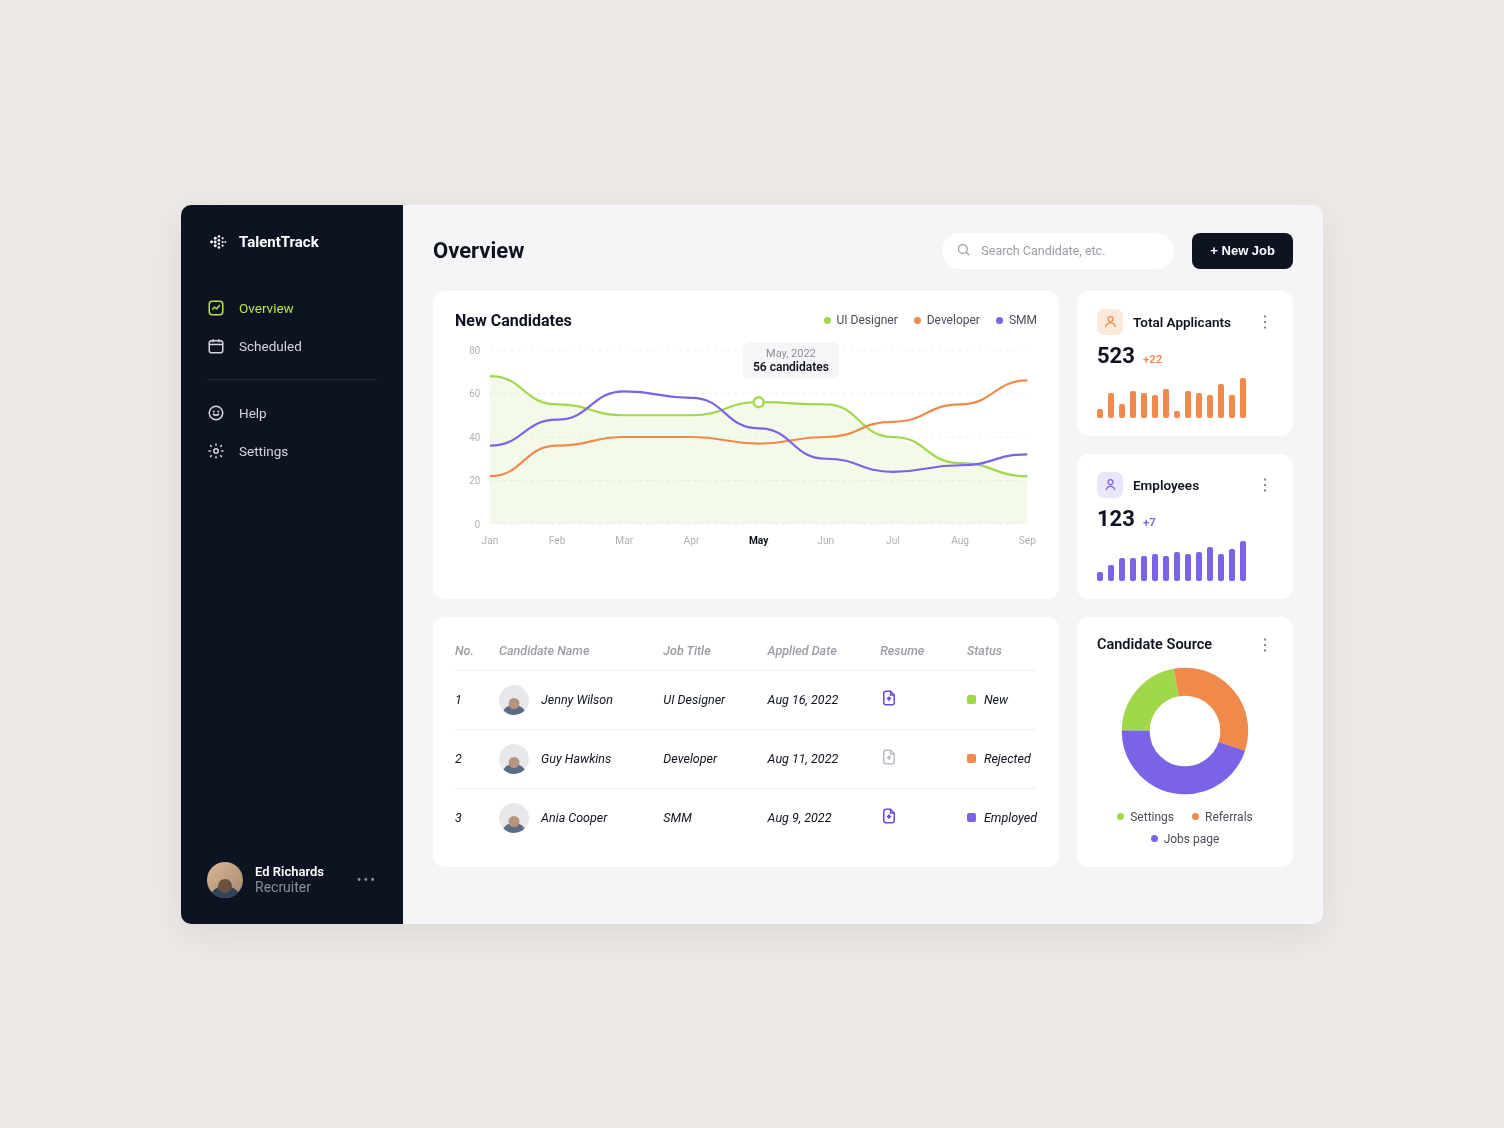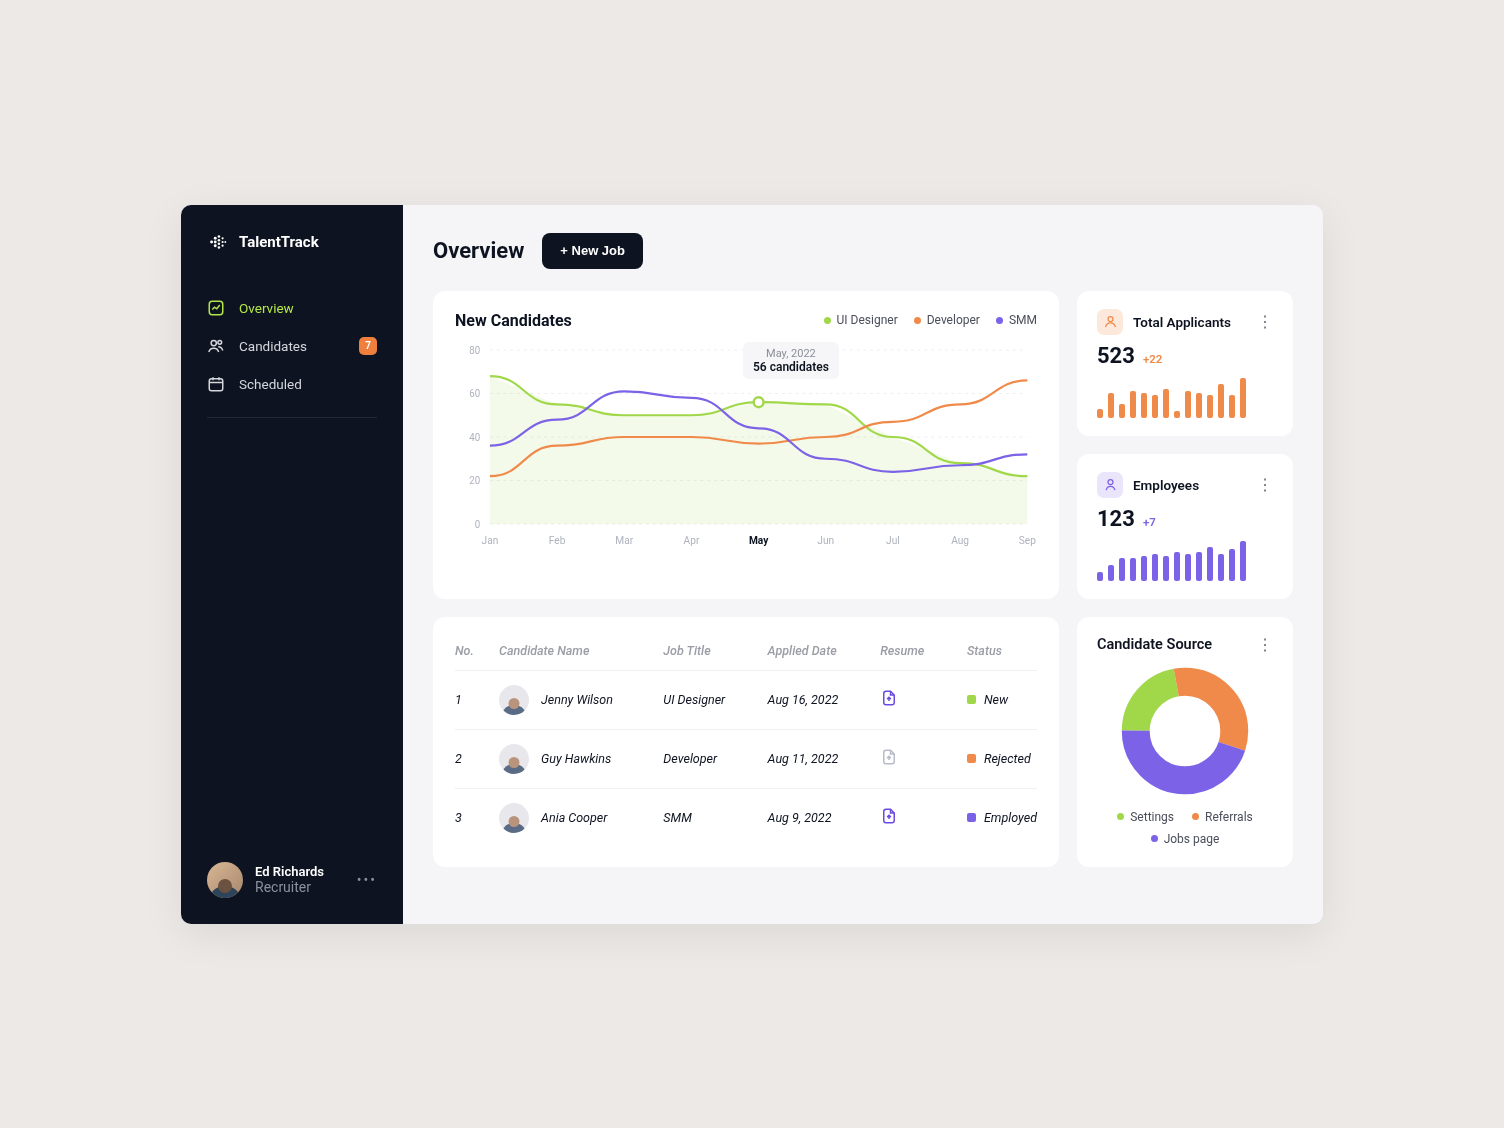--- a/index.html
+++ b/index.html
@@ -222,56 +222,73 @@
             <svg width="18" height="18" viewBox="0 0 24 24" fill="none" stroke="#b4e749" stroke-width="2">
               <rect x="3" y="3" width="18" height="18" rx="4"></rect>
               <path d="M7 14l3-3 3 2 4-5"></path>
             </svg>
           </span>
         <span>Overview</span>
       </div>
       <div class="nav-item">
         <span class="icon">
             <svg width="18" height="18" viewBox="0 0 24 24" fill="none" stroke="#d5d7dc" stroke-width="2">
-              <circle cx="9" cy="8" r="3.5"></circle>
-              <path d="M2.5 20c1-4 4-5 6.5-5s5.5 1 6.5 5"></path>
-              <circle cx="17" cy="7" r="2.5"></circle>
-              <path d="M15 13c3 0 5 1.5 6 5"></path>
-            </svg>
-          </span>
-        <span>Candidates</span>
-        <span class="badge">7</span>
-      </div>
-      <div class="nav-item">
-        <span class="icon">
-            <svg width="18" height="18" viewBox="0 0 24 24" fill="none" stroke="#d5d7dc" stroke-width="2">
               <rect x="3" y="5" width="18" height="16" rx="3"></rect>
               <path d="M3 10h18M8 3v4M16 3v4"></path>
             </svg>
           </span>
         <span>Scheduled</span>
       </div>
     </nav>
 
     <div class="divider"></div>
 
+    <nav class="nav">
+      <div class="nav-item">
+        <span class="icon">
+            <svg width="18" height="18" viewBox="0 0 24 24" fill="none" stroke="#d5d7dc" stroke-width="2">
+              <circle cx="12" cy="12" r="9"></circle>
+              <path d="M8 13c.6 1 2 2 4 2s3.4-1 4-2"></path>
+              <circle cx="9" cy="10" r=".5" fill="#d5d7dc"></circle>
+              <circle cx="15" cy="10" r=".5" fill="#d5d7dc"></circle>
+            </svg>
+          </span>
+        <span>Help</span>
+      </div>
+      <div class="nav-item">
+        <span class="icon">
+            <svg width="18" height="18" viewBox="0 0 24 24" fill="none" stroke="#d5d7dc" stroke-width="2">
+              <circle cx="12" cy="12" r="3"></circle>
+              <path d="M12 2v3M12 19v3M4.2 4.2l2.1 2.1M17.7 17.7l2.1 2.1M2 12h3M19 12h3M4.2 19.8l2.1-2.1M17.7 6.3l2.1-2.1"></path>
+            </svg>
+          </span>
+        <span>Settings</span>
+      </div>
+    </nav>
 
     <div class="sidebar-footer">
       <div class="avatar"></div>
       <div class="user-info">
         <div class="name">Ed Richards</div>
         <div class="role">Recruiter</div>
       </div>
       <span class="dots">•••</span>
     </div>
   </aside>
 
   <main class="main">
     <div class="topbar">
       <h1 class="page-title">Overview</h1>
+      <div class="search">
+        <span><svg width="15" height="15" viewBox="0 0 24 24" fill="none" stroke="#9a9ca6" stroke-width="2">
+              <circle cx="11" cy="11" r="7"></circle>
+              <path d="M21 21l-5-5"></path>
+            </svg></span>
+        <span>Search Candidate, etc.</span>
+      </div>
       <button class="btn-new">+ New Job</button>
     </div>
 
     <div class="grid">
 
       <div class="card">
         <div class="chart-head">
           <div class="chart-title">New Candidates</div>
           <div class="legend">
             <span>

